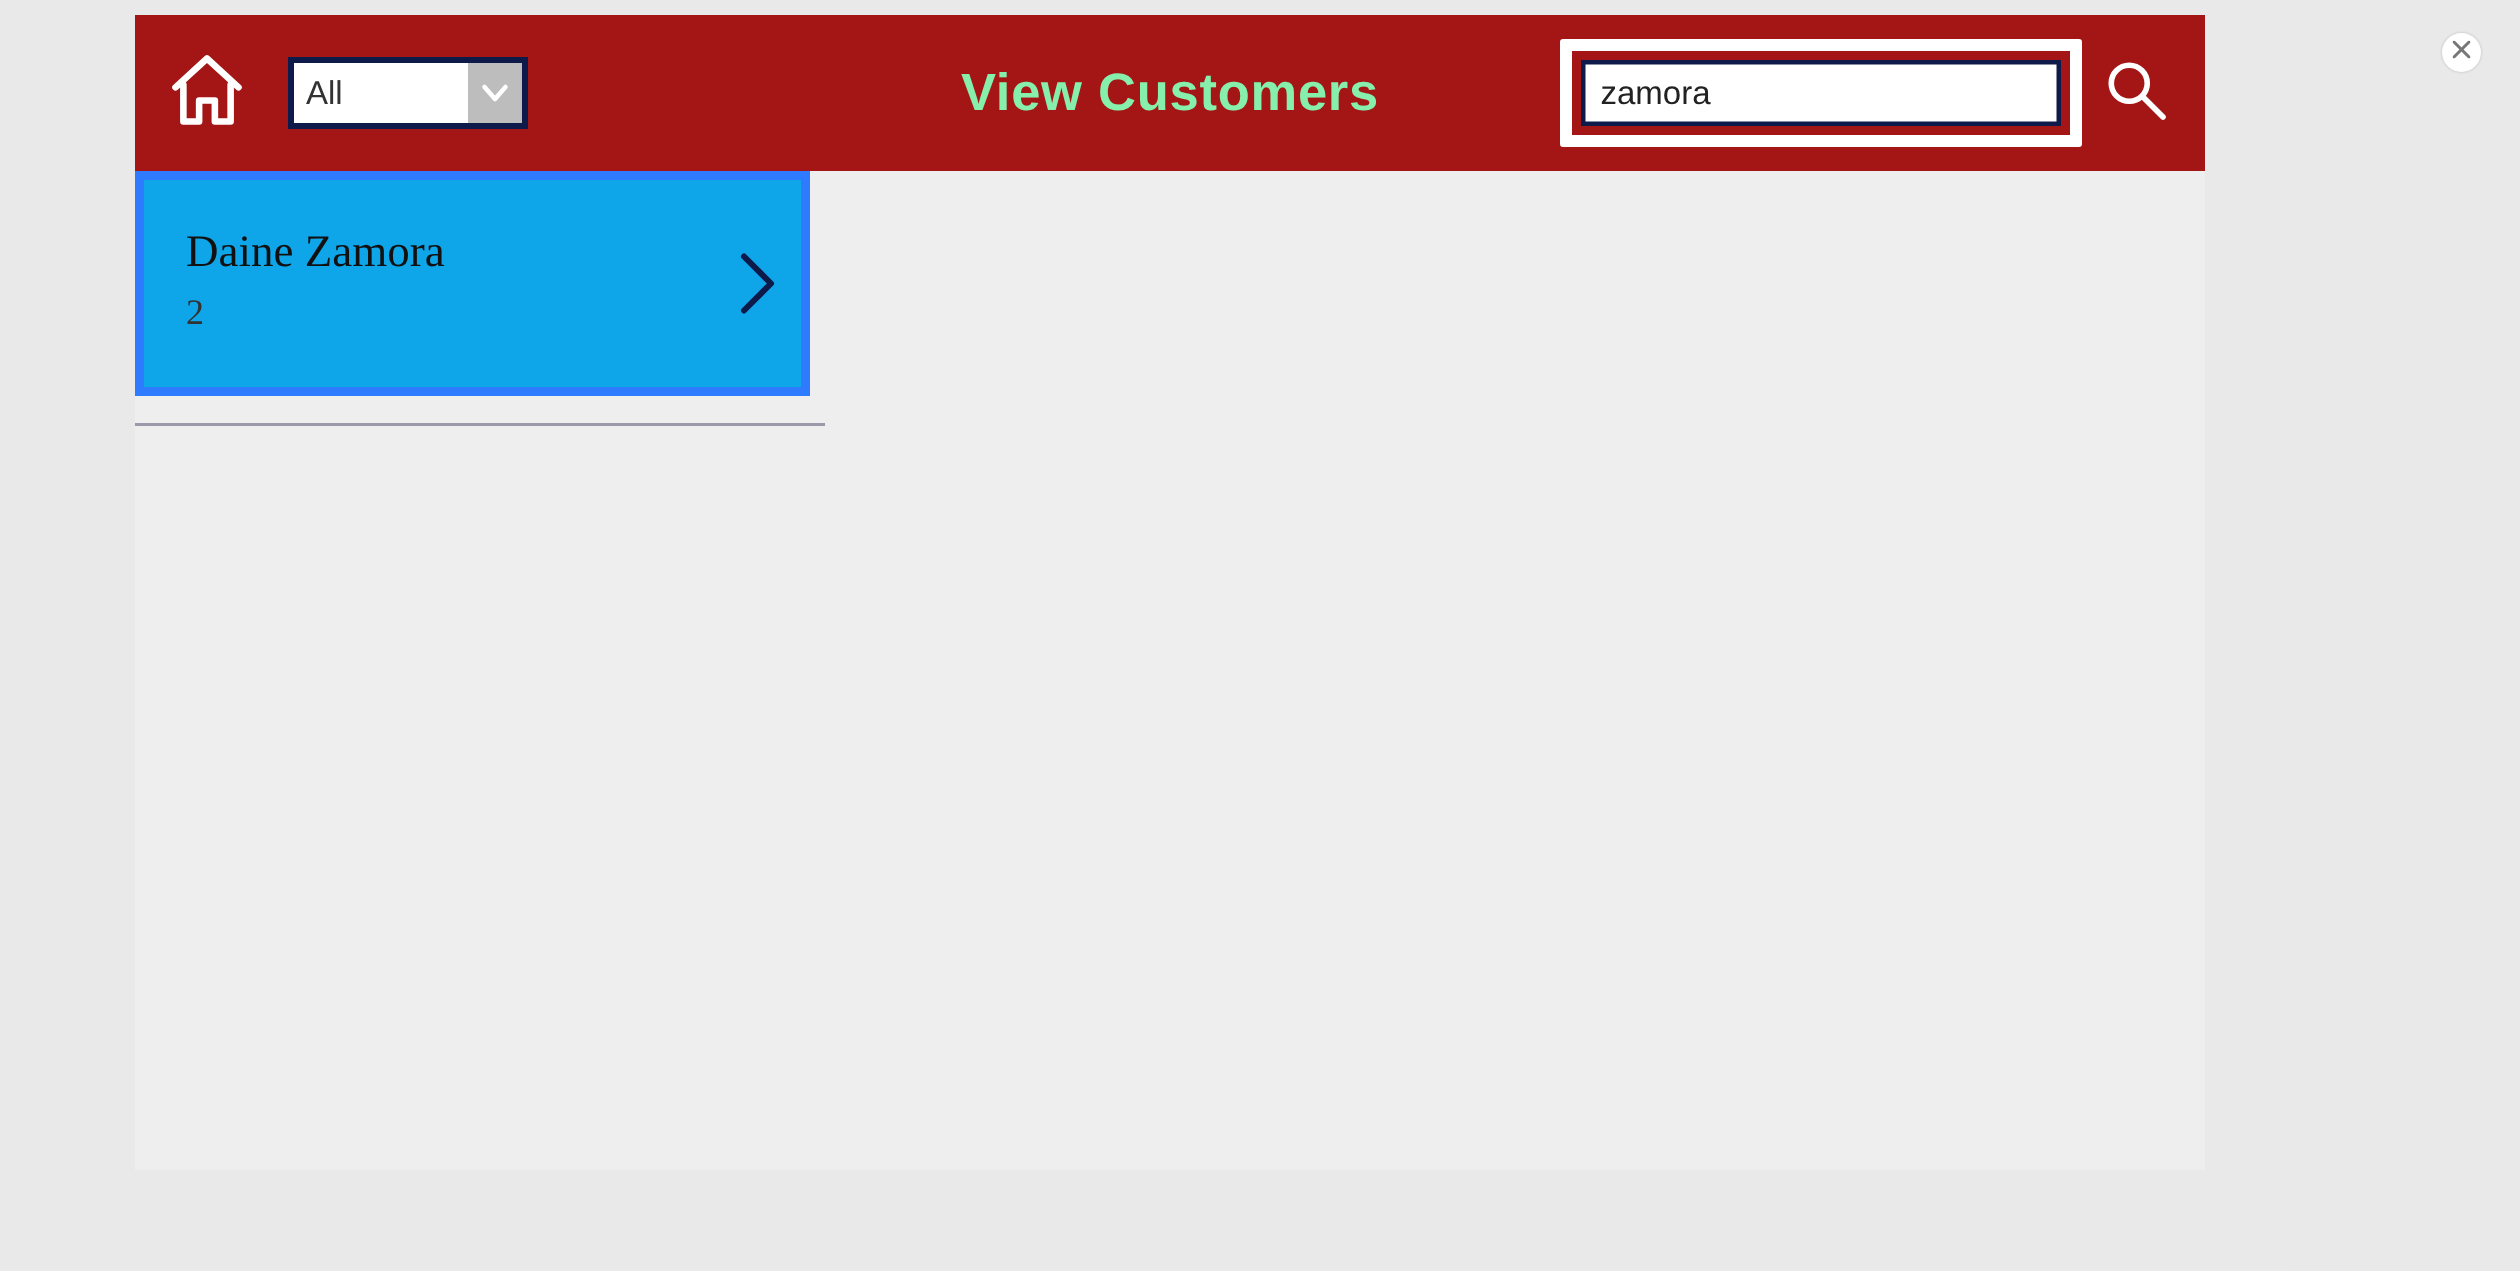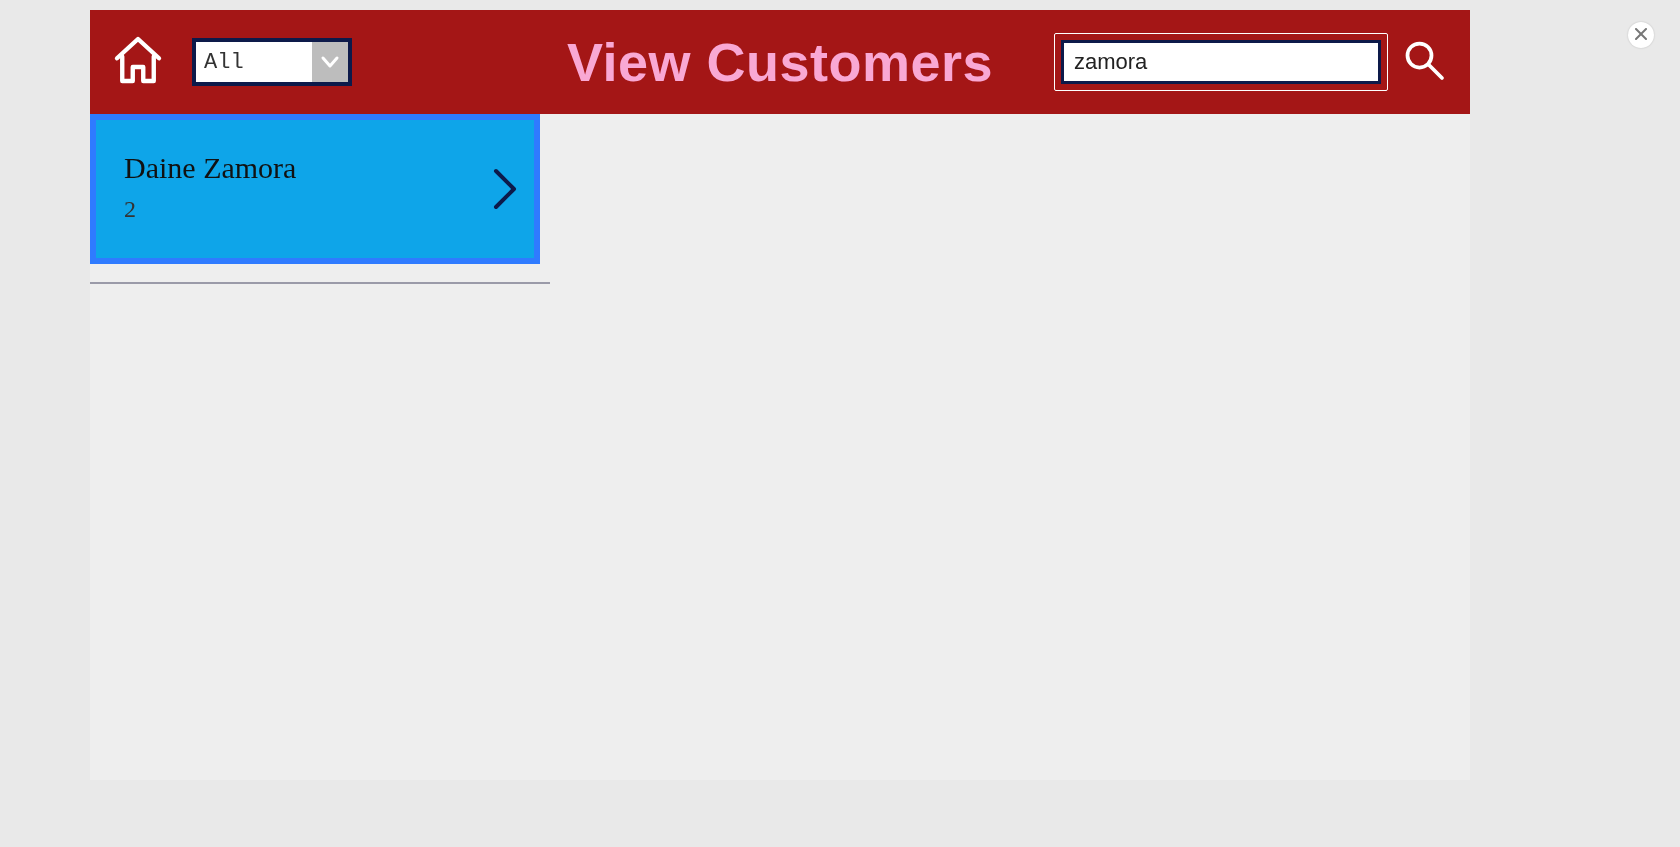--- a/index.html
+++ b/index.html
@@ -52,48 +52,47 @@
     align-items: stretch;
     cursor: pointer;
   }
   .filter-select .sel-label {
     flex: 1;
     display: flex;
     align-items: center;
     padding-left: 8px;
     font-size: 22px;
     color: #333;
-    font-family: Liberation Mono, monospace;
   }
   .filter-select .sel-arrow {
     width: 36px;
     background: #bdbdbd;
     display: flex;
     align-items: center;
     justify-content: center;
   }
   .filter-select .sel-arrow svg { width: 20px; height: 20px; }
 
   .page-title {
     position: absolute;
     left: 50%;
     transform: translateX(-50%);
-    color: #f9a8d4;
-    font-size: 54px;
+    color: #86efac;
+    font-size: 35px;
     font-weight: 700;
     letter-spacing: 0.5px;
   }
 
   .search-wrap {
     margin-left: auto;
     display: flex;
     align-items: center;
   }
   .search-highlight {
-    border: 1px solid #ffffff;
+    border: 8px solid #ffffff;
     padding: 6px;
     border-radius: 2px;
     background: #a41616;
   }
   .search-input {
     width: 320px;
     height: 44px;
     background: #ffffff;
     border: 3px solid #0d1a4a;
     font-size: 22px;

